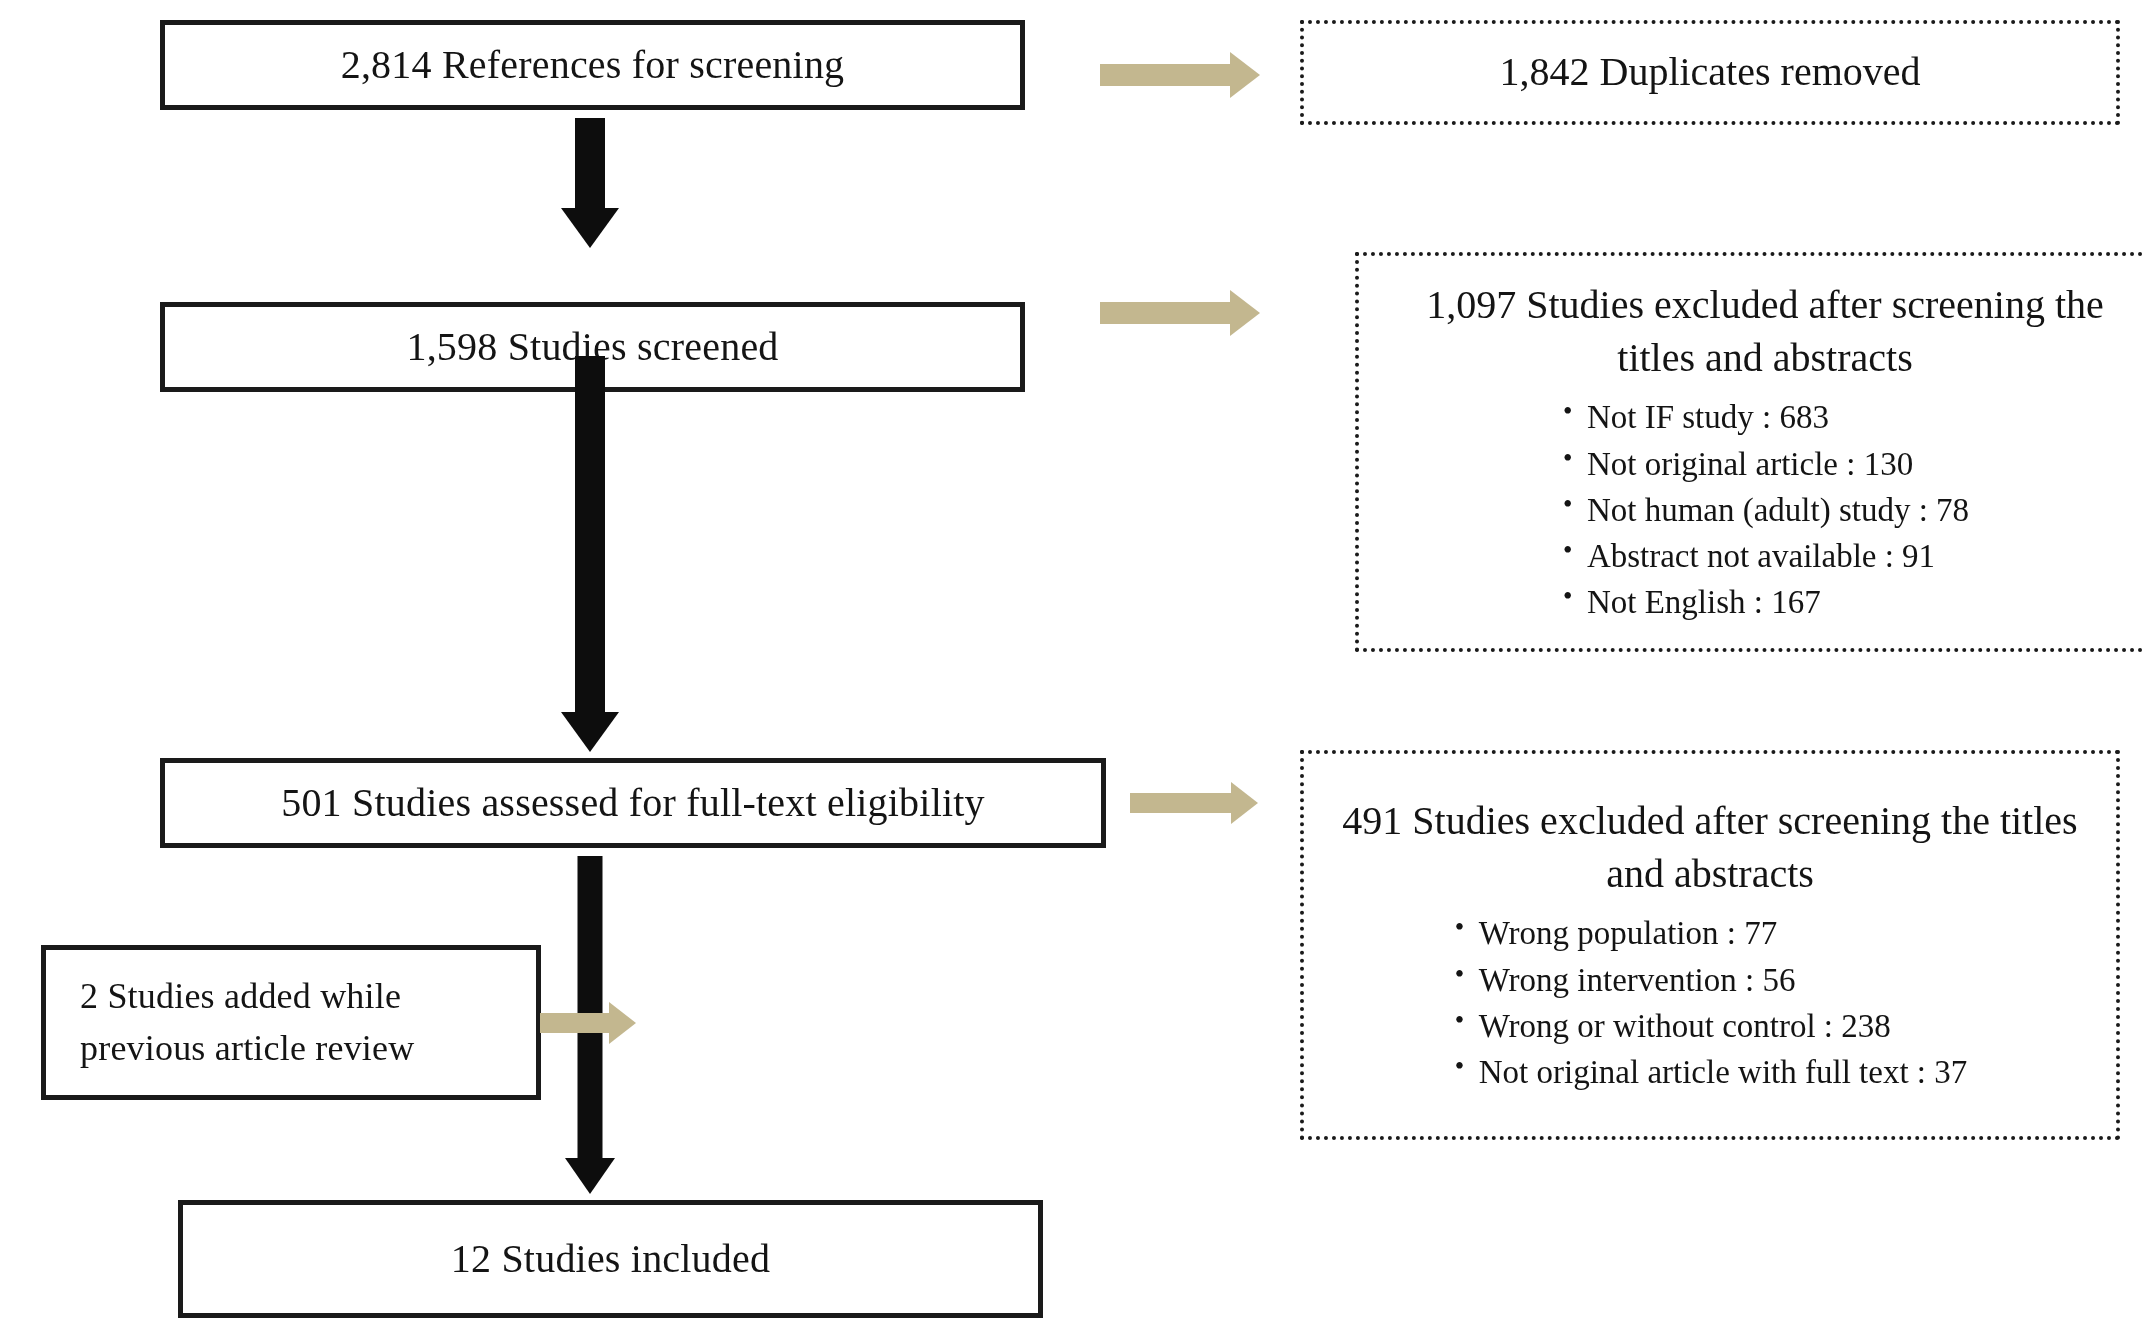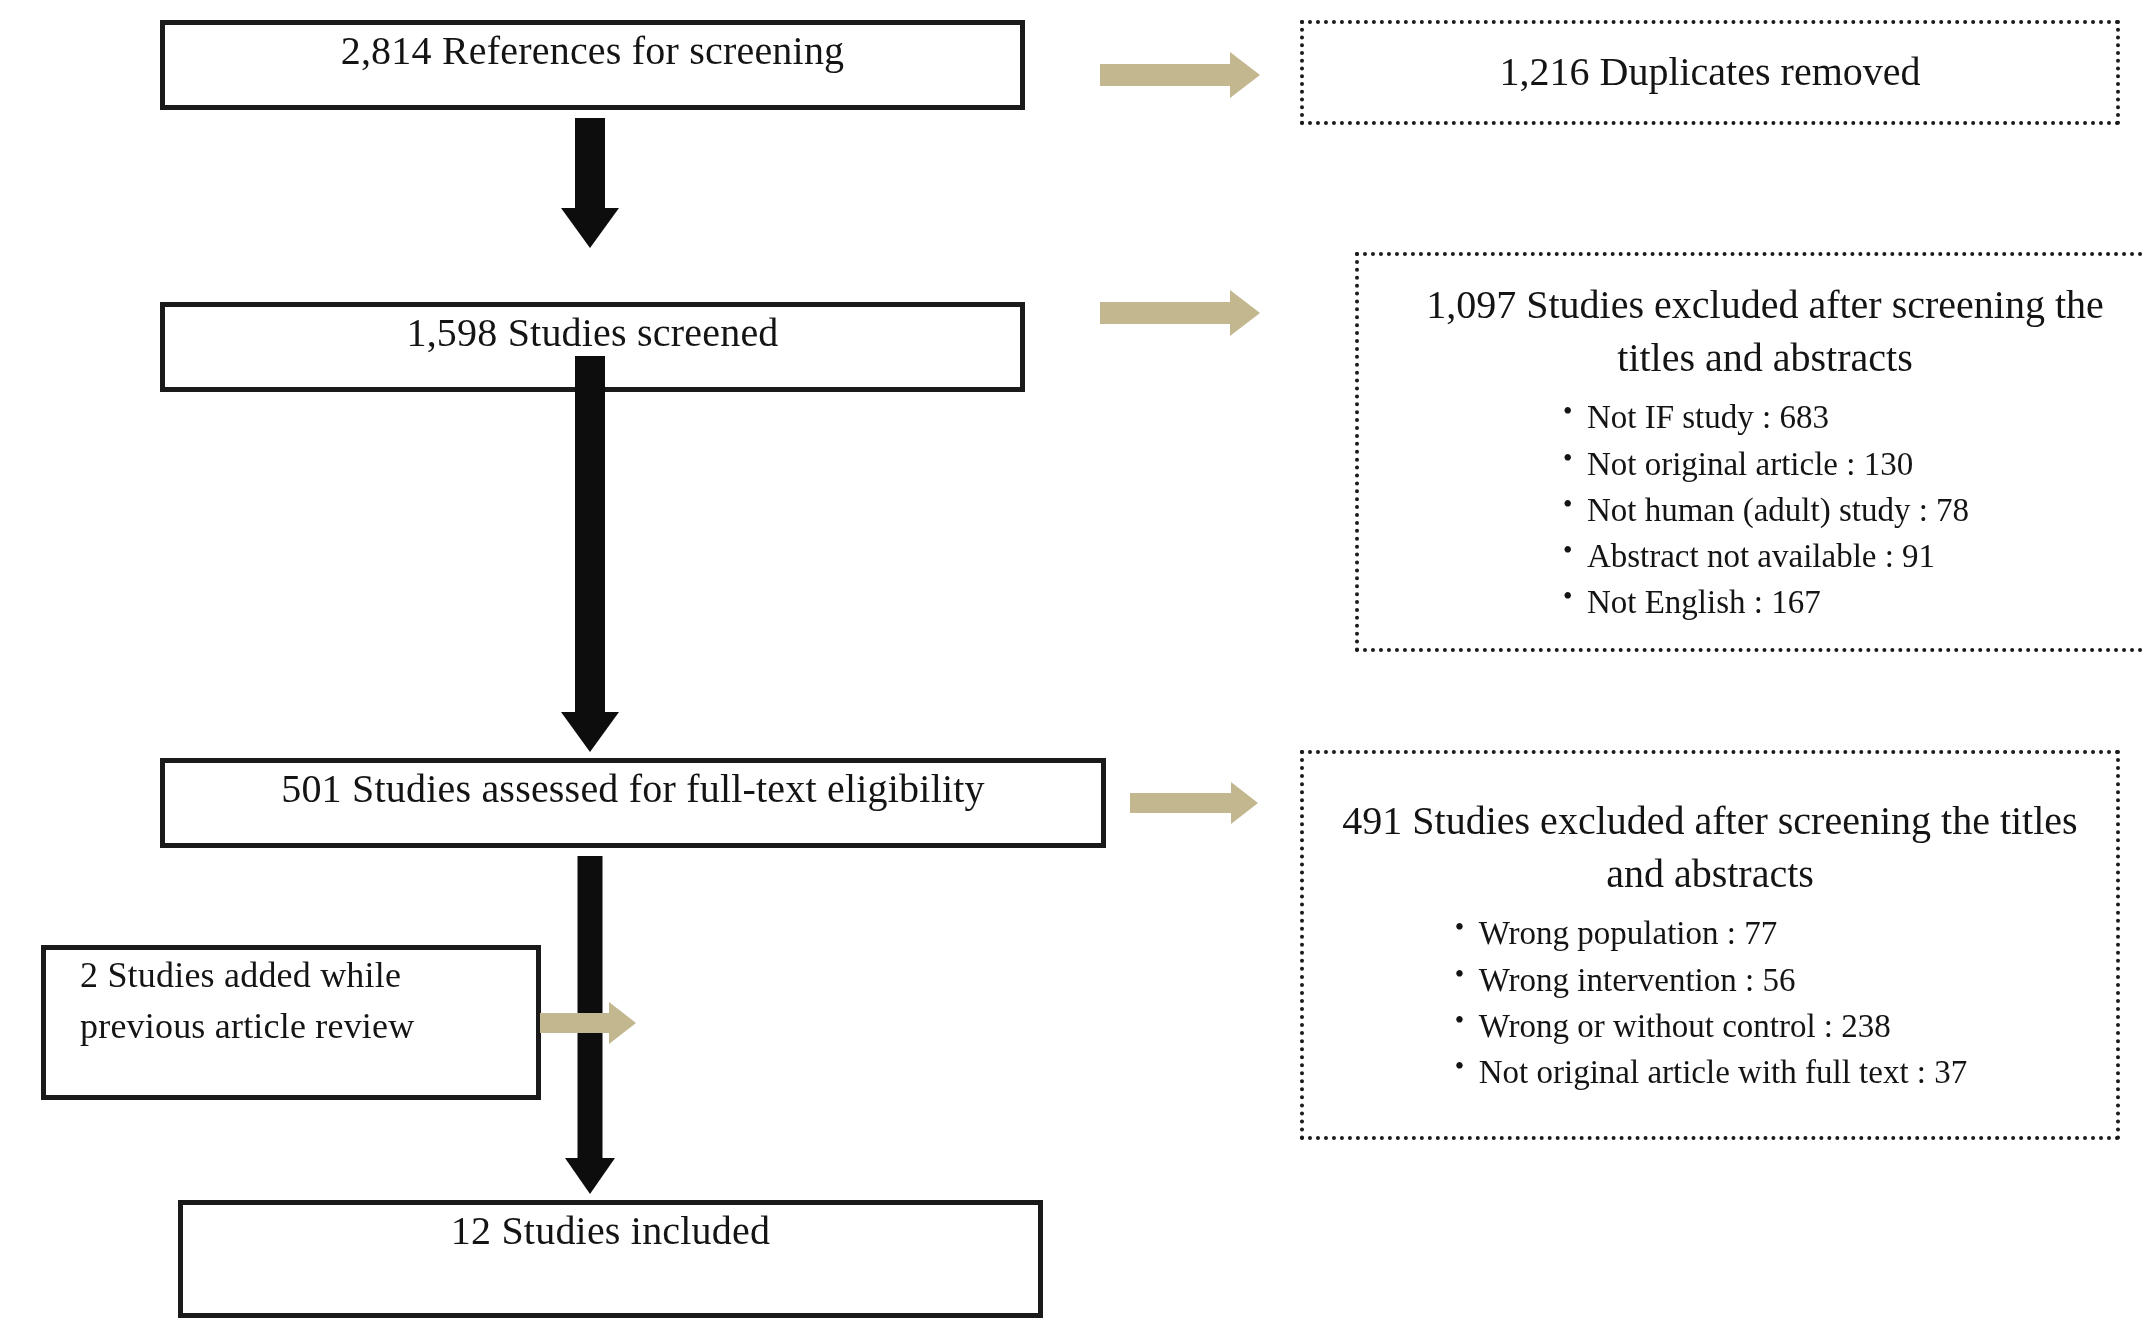--- a/index.html
+++ b/index.html
@@ -20,21 +20,21 @@
     height: 1340px;
   }
 
   
   .solid-box {
     position: absolute;
     box-sizing: border-box;
     border: 5px solid #1a1a1a;
     background: #ffffff;
     display: flex;
-    align-items: flex-start;
+    align-items: center;
     justify-content: center;
   }
   .solid-box .label {
     font-size: 40px;
     line-height: 1.28;
     letter-spacing: 0.2px;
     text-align: center;
     padding: 0 18px;
   }
   .solid-box.left-align {
@@ -195,21 +195,21 @@
     <div class="shaft"></div>
     <div class="head"></div>
   </div>
 
   <div class="h-arrow small" style="left:540px; top:1002px; width:96px; height:42px;">
     <div class="shaft"></div>
     <div class="head"></div>
   </div>
 
   <div class="dotted-box" style="left:1300px; top:20px; width:820px; height:105px;">
-    <div class="heading">1,216 Duplicates removed</div>
+    <div class="heading">1,842 Duplicates removed</div>
   </div>
 
   <div class="dotted-box" style="left:1355px; top:252px; width:820px; height:400px;">
     <div class="heading">1,097 Studies excluded after screening the titles and abstracts</div>
     <ul class="reasons">
       <li>Not IF study : 683</li>
       <li>Not original article : 130</li>
       <li>Not human (adult) study : 78</li>
       <li>Abstract not available : 91</li>
       <li>Not English : 167</li>

